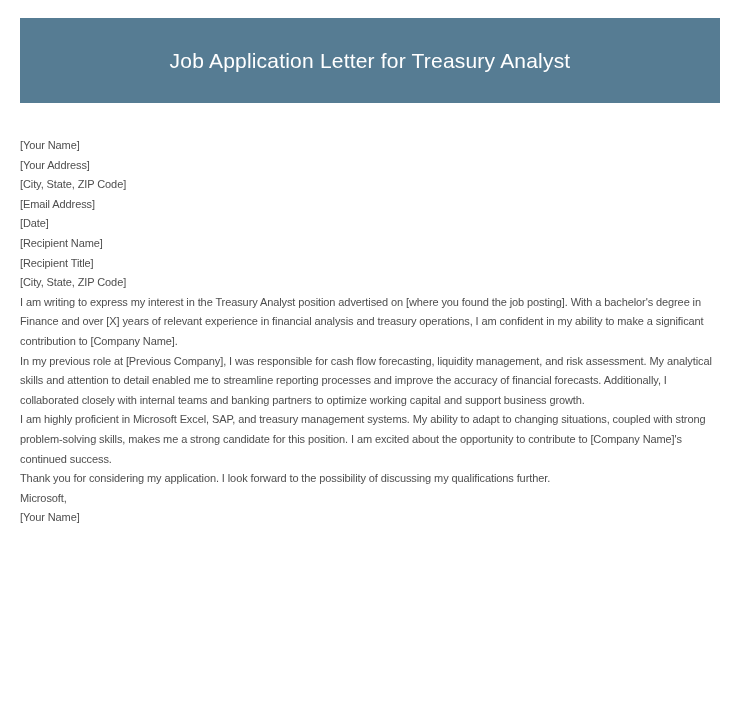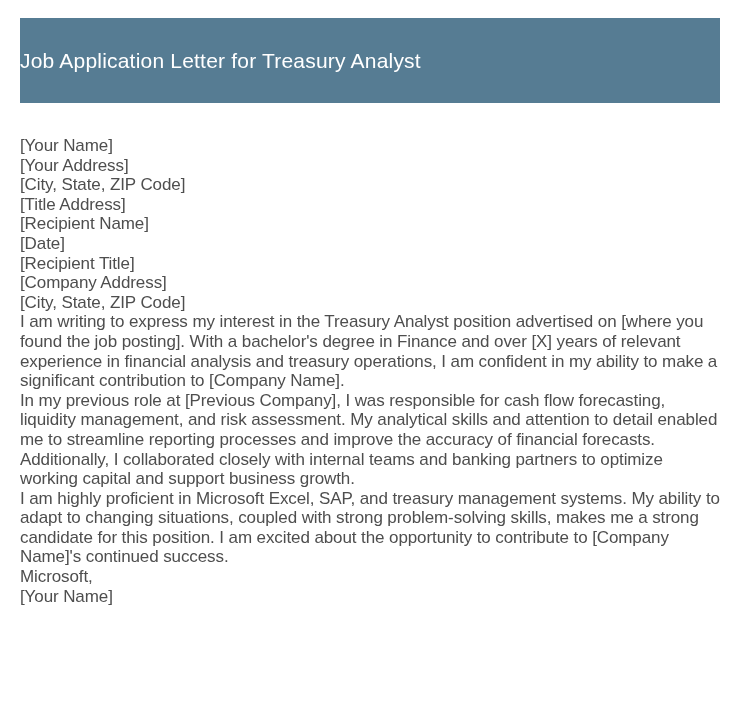--- a/index.html
+++ b/index.html
@@ -12,33 +12,33 @@
     height: 705px;
     overflow: hidden;
     font-family: "Liberation Sans", "DejaVu Sans", sans-serif;
   }
   .title-bar {
     margin: 18px 20px 0 20px;
     height: 85px;
     background: #567c93;
     display: flex;
     align-items: center;
-    justify-content: flex-start;
+    justify-content: center;
   }
   .title-bar h1 {
     margin: 0;
     color: #ffffff;
     font-size: 21px;
     font-weight: 500;
     letter-spacing: 0.2px;
   }
   .letter-body {
     margin: 33px 20px 0 20px;
     color: #4e4e4e;
-    font-size: 17px;
+    font-size: 11px;
     line-height: 19.6px;
     letter-spacing: -0.1px;
   }
   .letter-body p {
     margin: 0;
   }
 </style>
 </head>
 <body>
 
@@ -46,31 +46,31 @@
 
   <header class="title-bar">
     <h1>Job Application Letter for Treasury Analyst</h1>
   </header>
 
   <main class="letter-body">
 
     <p>[Your Name]</p>
     <p>[Your Address]</p>
     <p>[City, State, ZIP Code]</p>
-    <p>[Title Address]</p>
+    <p>[Email Address]</p>
+    <p>[Date]</p>
+
     <p>[Recipient Name]</p>
-
-    <p>[Date]</p>
     <p>[Recipient Title]</p>
-    <p>[Company Address]</p>
     <p>[City, State, ZIP Code]</p>
 
 
     <p>I am writing to express my interest in the Treasury Analyst position advertised on [where you found the job posting]. With a bachelor's degree in Finance and over [X] years of relevant experience in financial analysis and treasury operations, I am confident in my ability to make a significant contribution to [Company Name].</p>
     <p>In my previous role at [Previous Company], I was responsible for cash flow forecasting, liquidity management, and risk assessment. My analytical skills and attention to detail enabled me to streamline reporting processes and improve the accuracy of financial forecasts. Additionally, I collaborated closely with internal teams and banking partners to optimize working capital and support business growth.</p>
     <p>I am highly proficient in Microsoft Excel, SAP, and treasury management systems. My ability to adapt to changing situations, coupled with strong problem-solving skills, makes me a strong candidate for this position. I am excited about the opportunity to contribute to [Company Name]'s continued success.</p>
+    <p>Thank you for considering my application. I look forward to the possibility of discussing my qualifications further.</p>
 
     <p>Microsoft,</p>
     <p>[Your Name]</p>
 
   </main>
 
 </div>
 
 </body></html>

